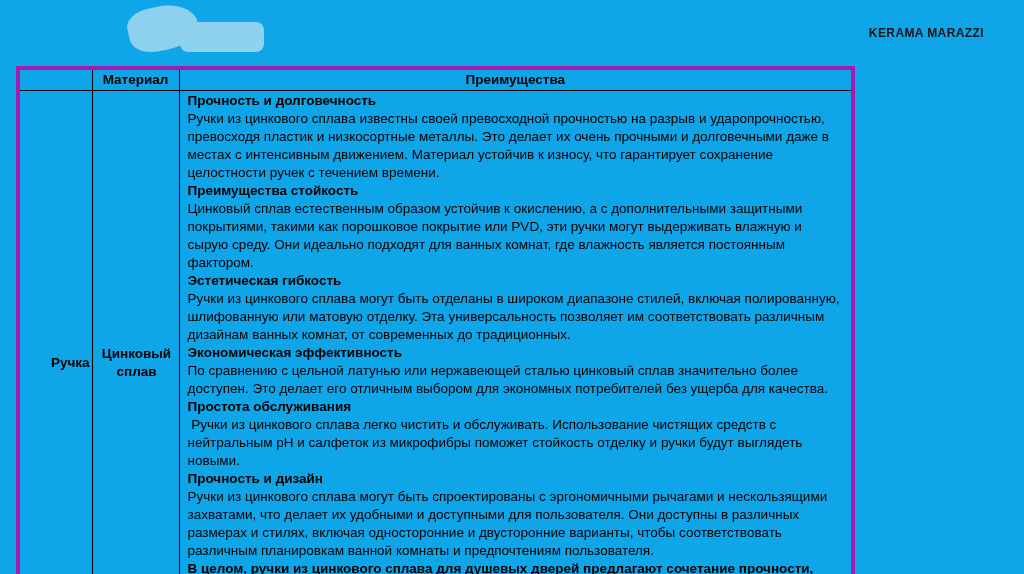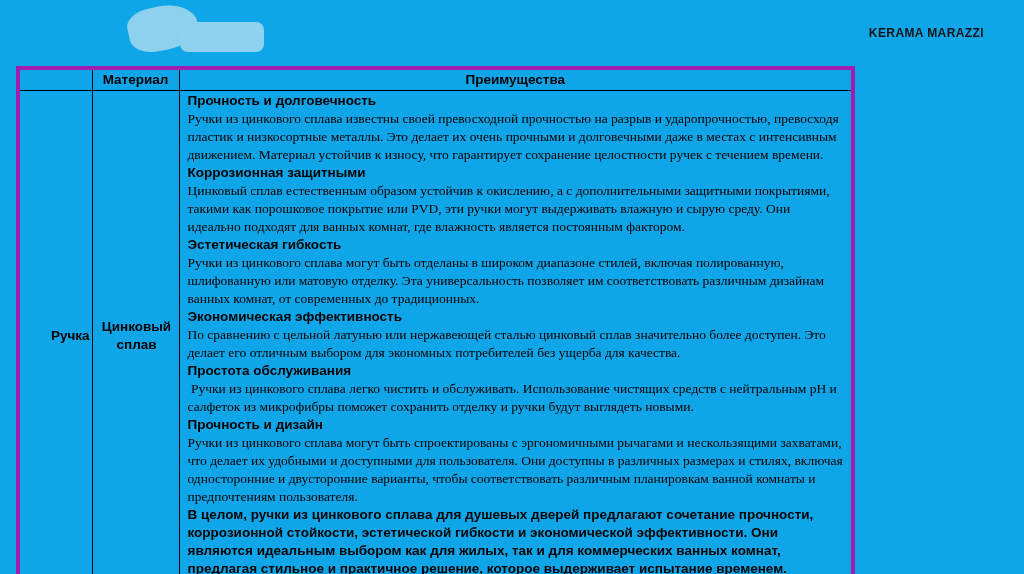--- a/index.html
+++ b/index.html
@@ -40,21 +40,21 @@
     text-align: center; vertical-align: middle; padding: 1px 2px;
   }
   td.item-cell {
     font-weight: 700; vertical-align: middle; padding: 2px 2px 2px 6px; text-align: right;
   }
   td.material-cell {
     font-weight: 700; vertical-align: middle; padding: 2px 2px 2px 4px; text-align: center;
   }
   td.adv-cell { vertical-align: top; padding: 1px 6px 2px 8px; }
   .sec-h { font-weight: 700; }
-  .sec-t { white-space: pre-wrap; font-family: Liberation Serif, serif; }
+  .sec-t { white-space: pre-wrap; }
   .summary { font-weight: 700; white-space: pre-wrap; }
 </style>
 </head>
 <body>
 
 <div class="page">
 
   <div class="watermark">
     <div class="blob1"></div>
     <div class="blob2"></div>
@@ -80,37 +80,37 @@
         <td class="item-cell">Ручка</td>
         <td class="material-cell">Цинковый сплав</td>
         <td class="adv-cell">
 
           <div class="section">
             <div class="sec-h">Прочность и долговечность</div>
             <div class="sec-t">Ручки из цинкового сплава известны своей превосходной прочностью на разрыв и ударопрочностью, превосходя пластик и низкосортные металлы. Это делает их очень прочными и долговечными даже в местах с интенсивным движением. Материал устойчив к износу, что гарантирует сохранение целостности ручек с течением времени.</div>
           </div>
 
           <div class="section">
-            <div class="sec-h">Коррозионная защитными</div>
+            <div class="sec-h">Преимущества стойкость</div>
             <div class="sec-t">Цинковый сплав естественным образом устойчив к окислению, а с дополнительными защитными покрытиями, такими как порошковое покрытие или PVD, эти ручки могут выдерживать влажную и сырую среду. Они идеально подходят для ванных комнат, где влажность является постоянным фактором.</div>
           </div>
 
           <div class="section">
             <div class="sec-h">Эстетическая гибкость</div>
             <div class="sec-t">Ручки из цинкового сплава могут быть отделаны в широком диапазоне стилей, включая полированную, шлифованную или матовую отделку. Эта универсальность позволяет им соответствовать различным дизайнам ванных комнат, от современных до традиционных.</div>
           </div>
 
           <div class="section">
             <div class="sec-h">Экономическая эффективность</div>
             <div class="sec-t">По сравнению с цельной латунью или нержавеющей сталью цинковый сплав значительно более доступен. Это делает его отличным выбором для экономных потребителей без ущерба для качества.</div>
           </div>
 
           <div class="section">
             <div class="sec-h">Простота обслуживания</div>
-            <div class="sec-t"> Ручки из цинкового сплава легко чистить и обслуживать. Использование чистящих средств с нейтральным pH и салфеток из микрофибры поможет сохранить отделку и ручки будут выглядеть новыми.</div>
+            <div class="sec-t"> Ручки из цинкового сплава легко чистить и обслуживать. Использование чистящих средств с нейтральным pH и салфеток из микрофибры поможет стойкость отделку и ручки будут выглядеть новыми.</div>
           </div>
 
           <div class="section">
             <div class="sec-h">Прочность и дизайн</div>
             <div class="sec-t">Ручки из цинкового сплава могут быть спроектированы с эргономичными рычагами и нескользящими захватами, что делает их удобными и доступными для пользователя. Они доступны в различных размерах и стилях, включая односторонние и двусторонние варианты, чтобы соответствовать различным планировкам ванной комнаты и предпочтениям пользователя.</div>
           </div>
 
           <div class="summary">В целом, ручки из цинкового сплава для душевых дверей предлагают сочетание прочности, коррозионной стойкости, эстетической гибкости и экономической эффективности. Они являются идеальным выбором как для жилых, так и для коммерческих ванных комнат, предлагая стильное и практичное решение, которое выдерживает испытание временем.</div>
 
         </td>

